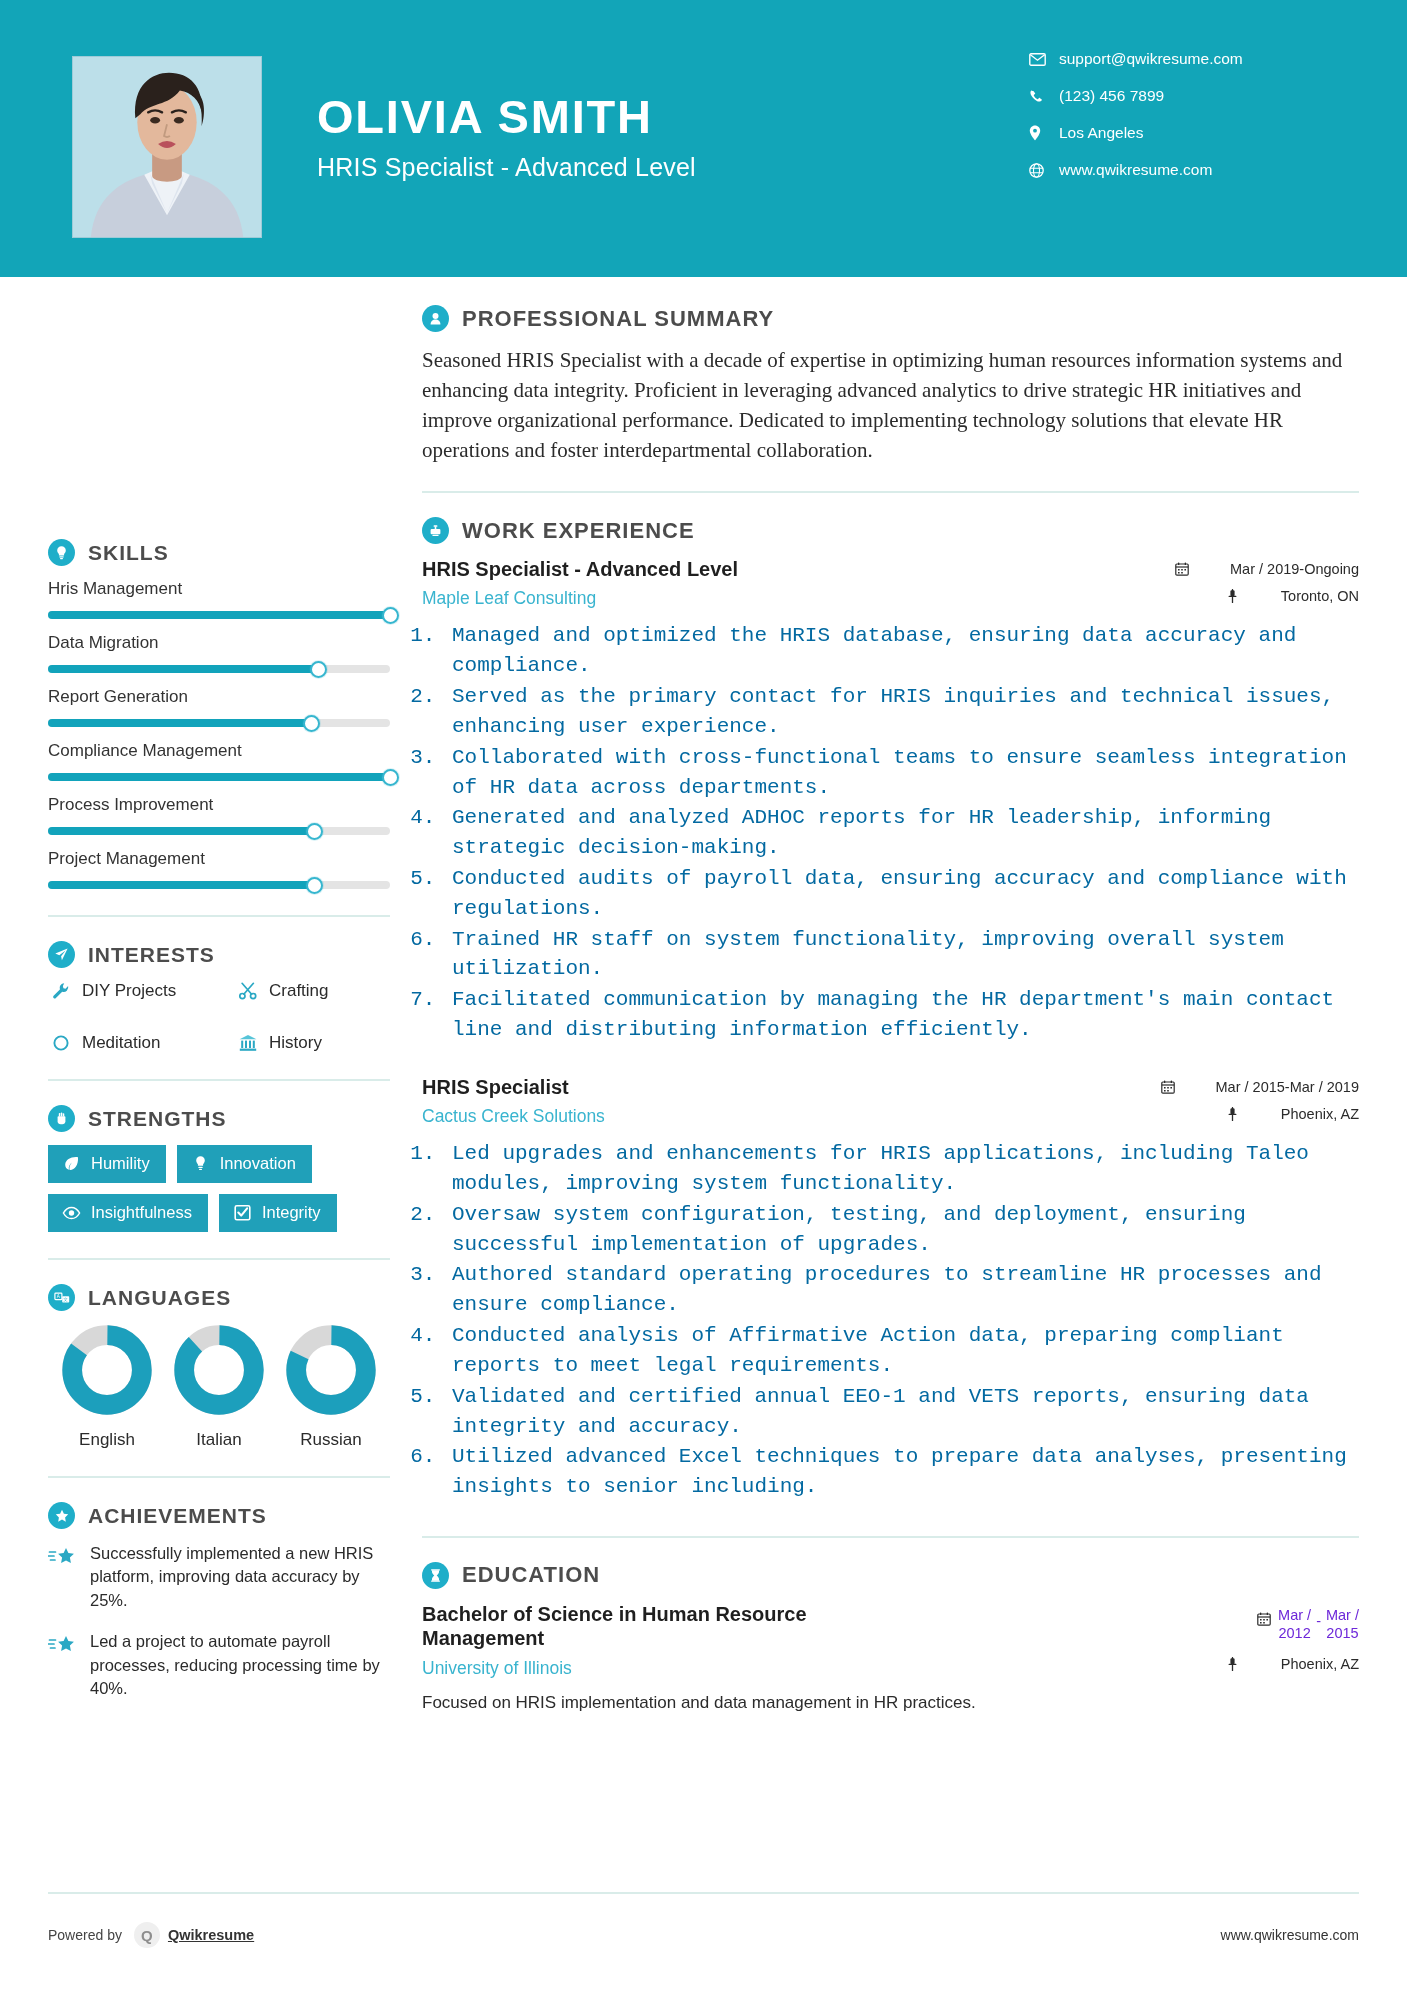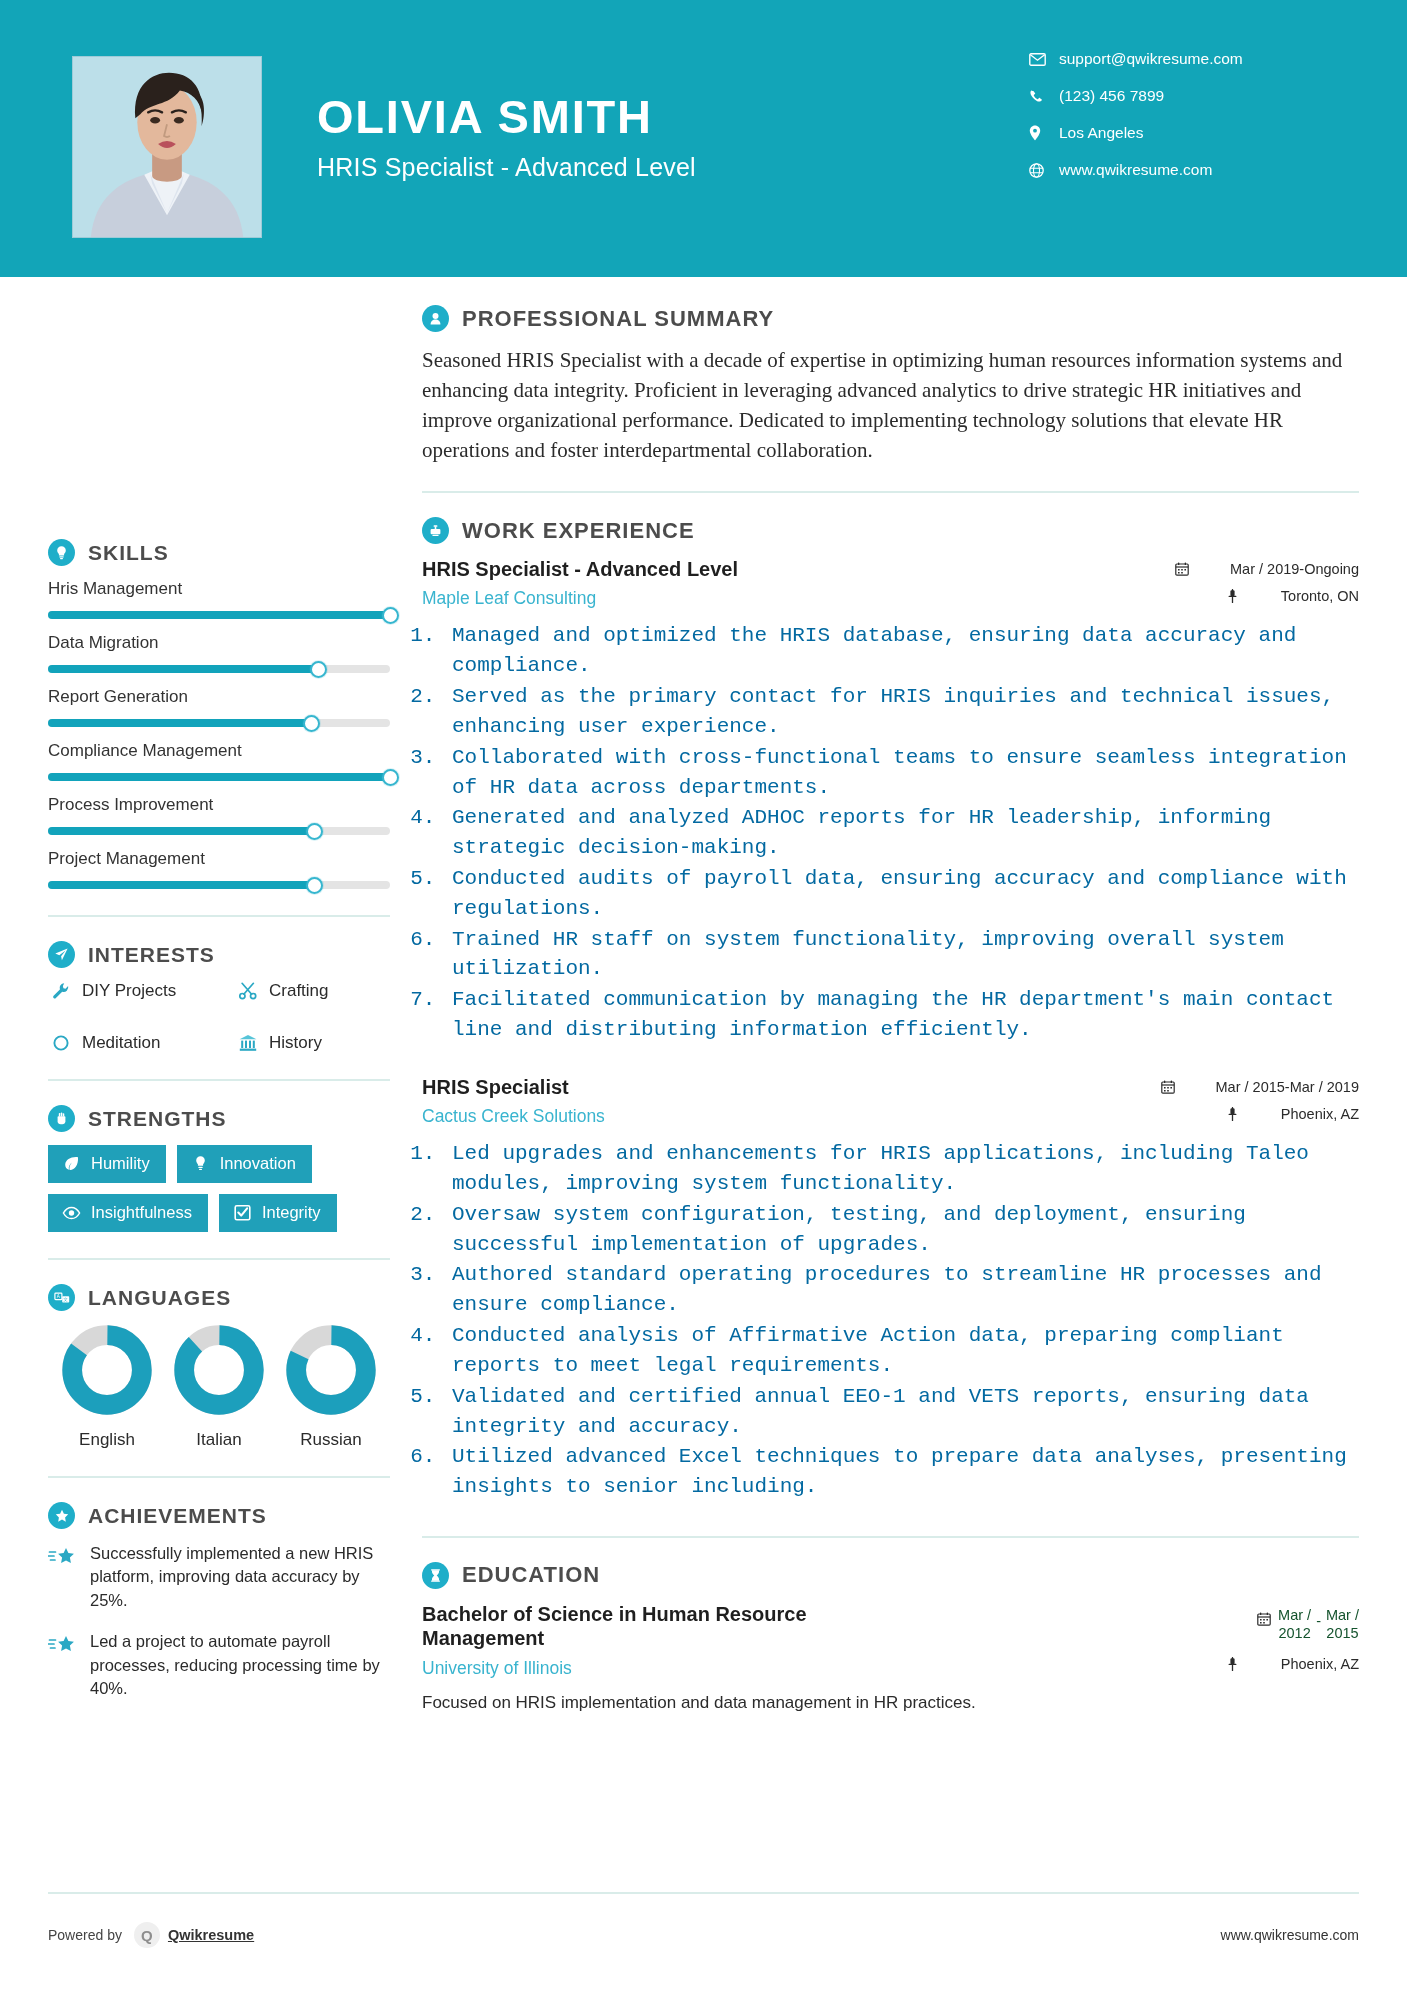--- a/index.html
+++ b/index.html
@@ -278,21 +278,21 @@
     color: #0369a1;
     font-family: Liberation Mono, monospace;
   }
   .bullets li { margin-bottom: 1px; padding-left: 4px; }
 
   .edu-dates {
     display: flex;
     align-items: flex-start;
     justify-content: flex-end;
     font-size: 14.5px;
-    color: #14532d;
+    color: #6d28d9;
     line-height: 1.25;
   }
   .edu-dates .mi { margin-right: 7px; padding-top: 6px; }
   .edu-date-chunk { text-align: center; }
   .edu-dash { margin: 0 5px; padding-top: 6px; }
   .edu-desc {
     font-size: 17px;
     color: #2b2b2b;
     margin-top: 12px;
     line-height: 1.4;

